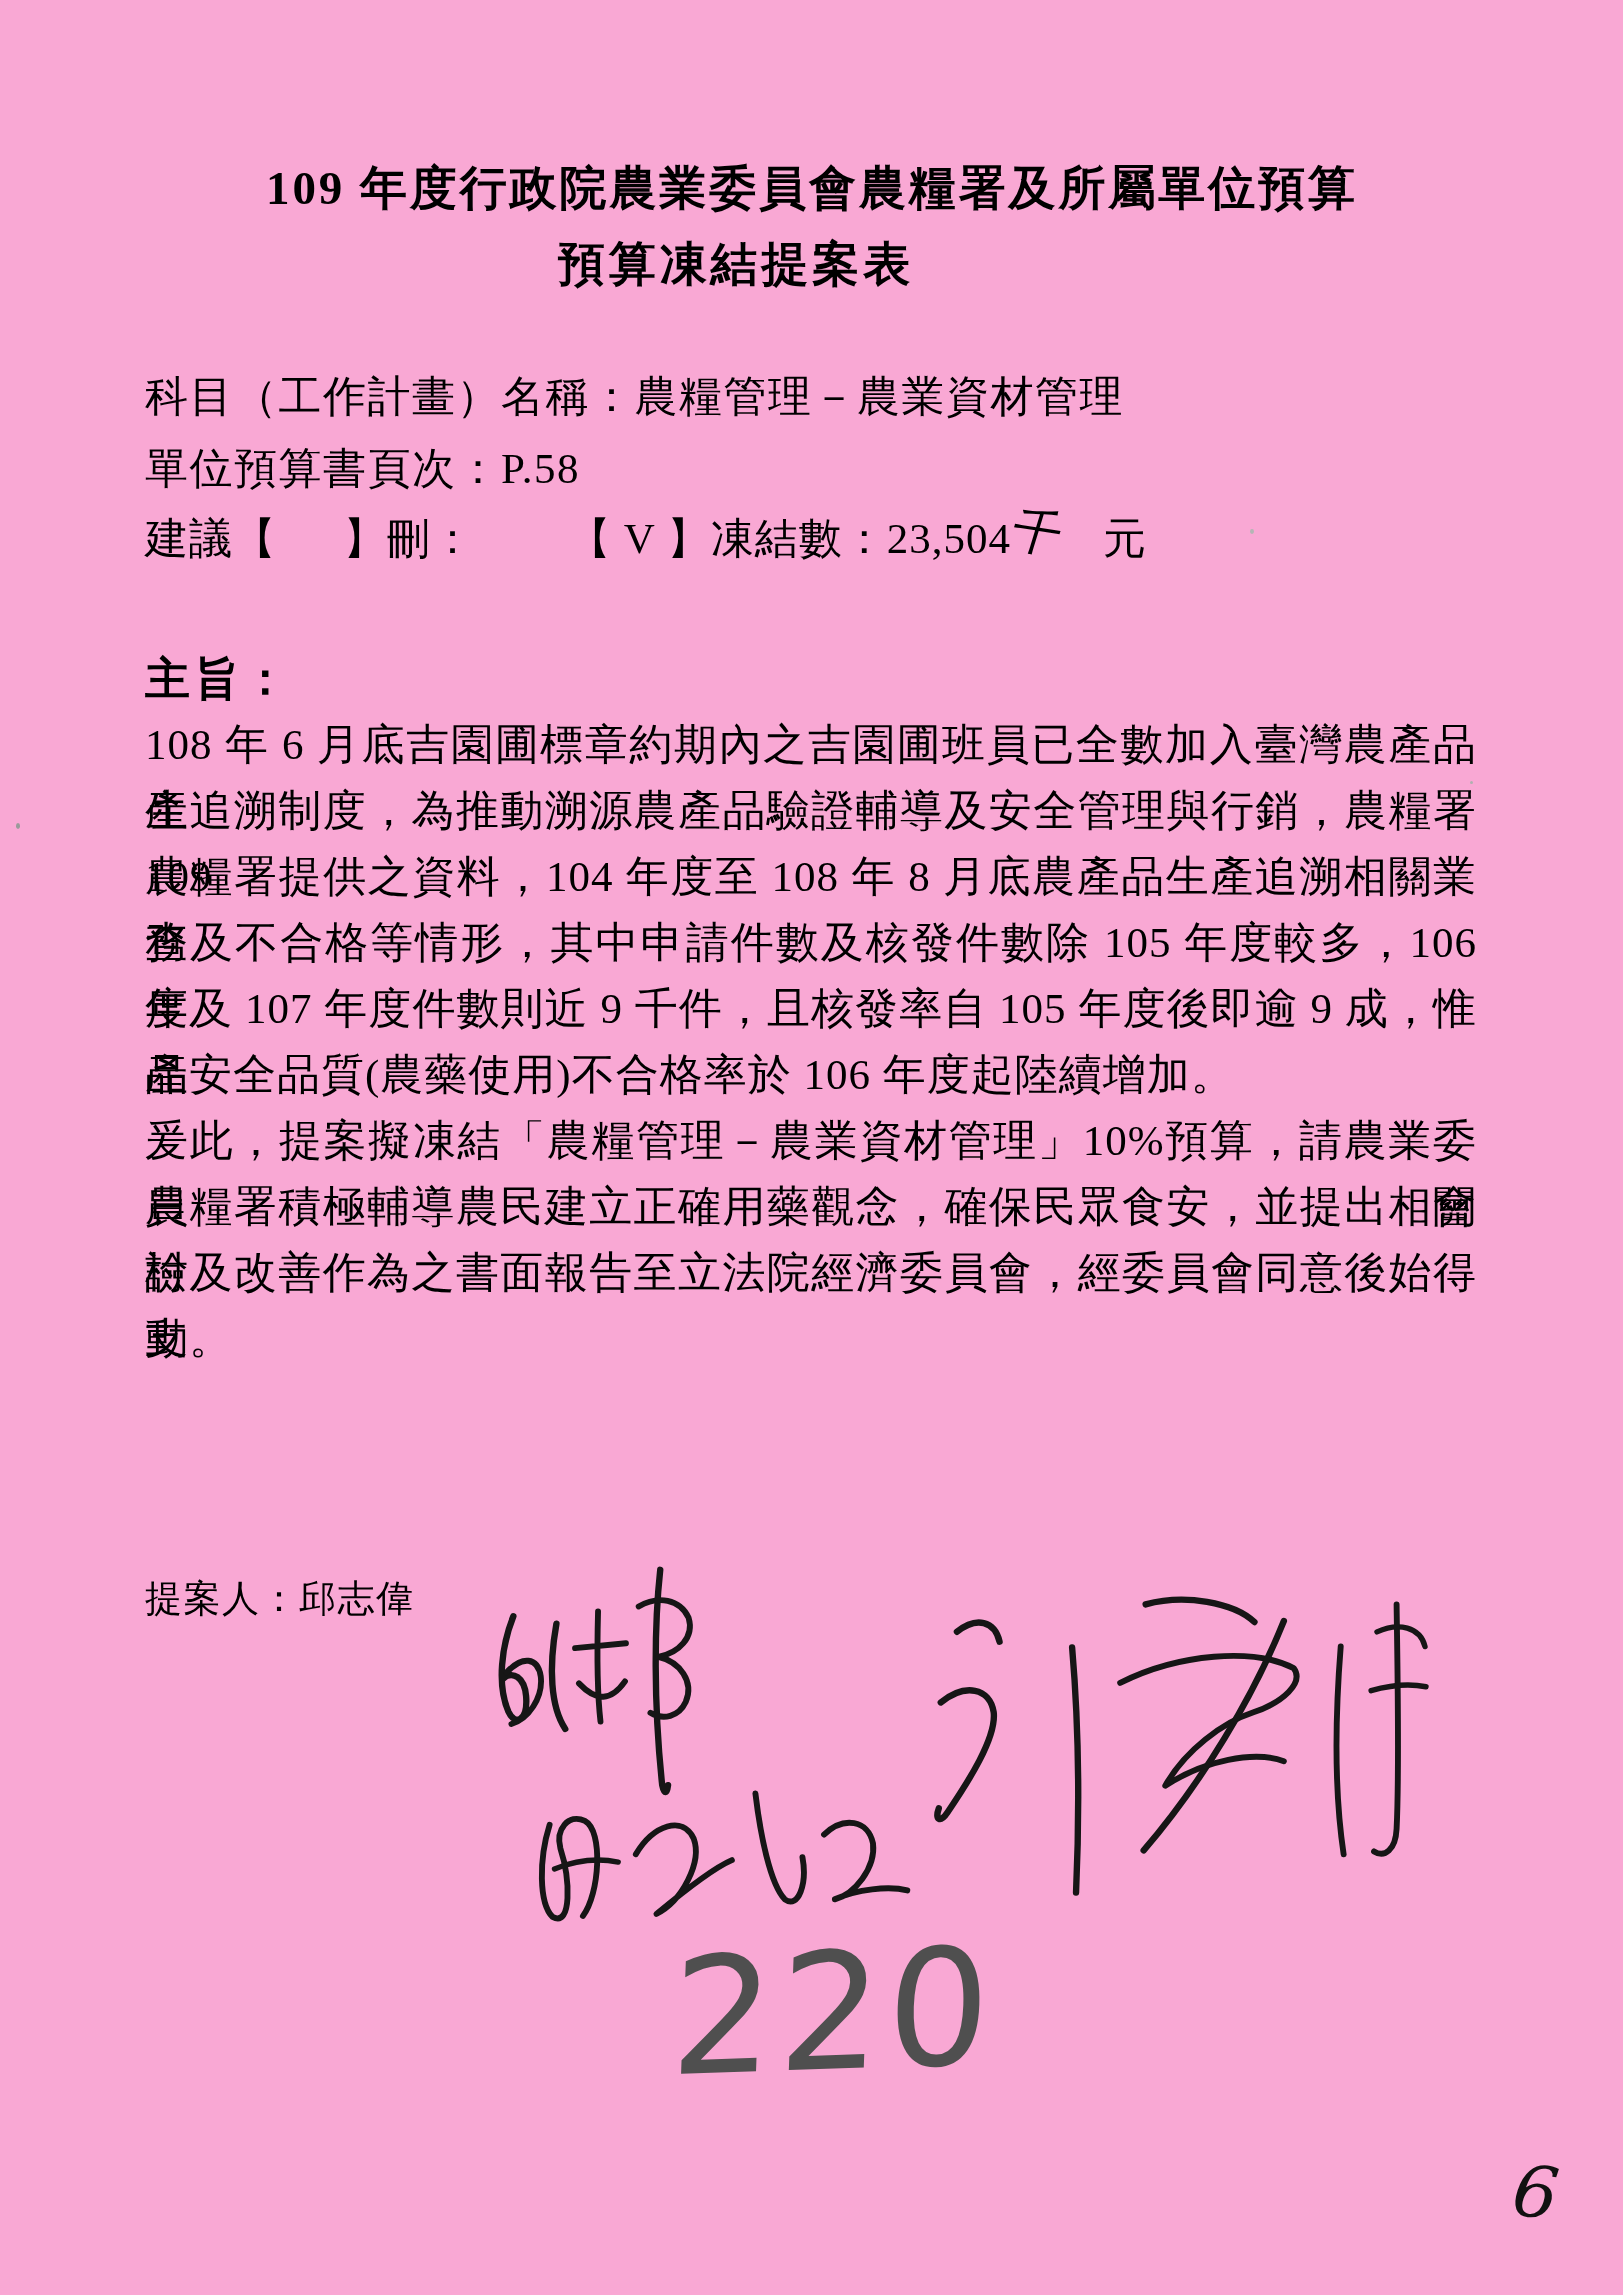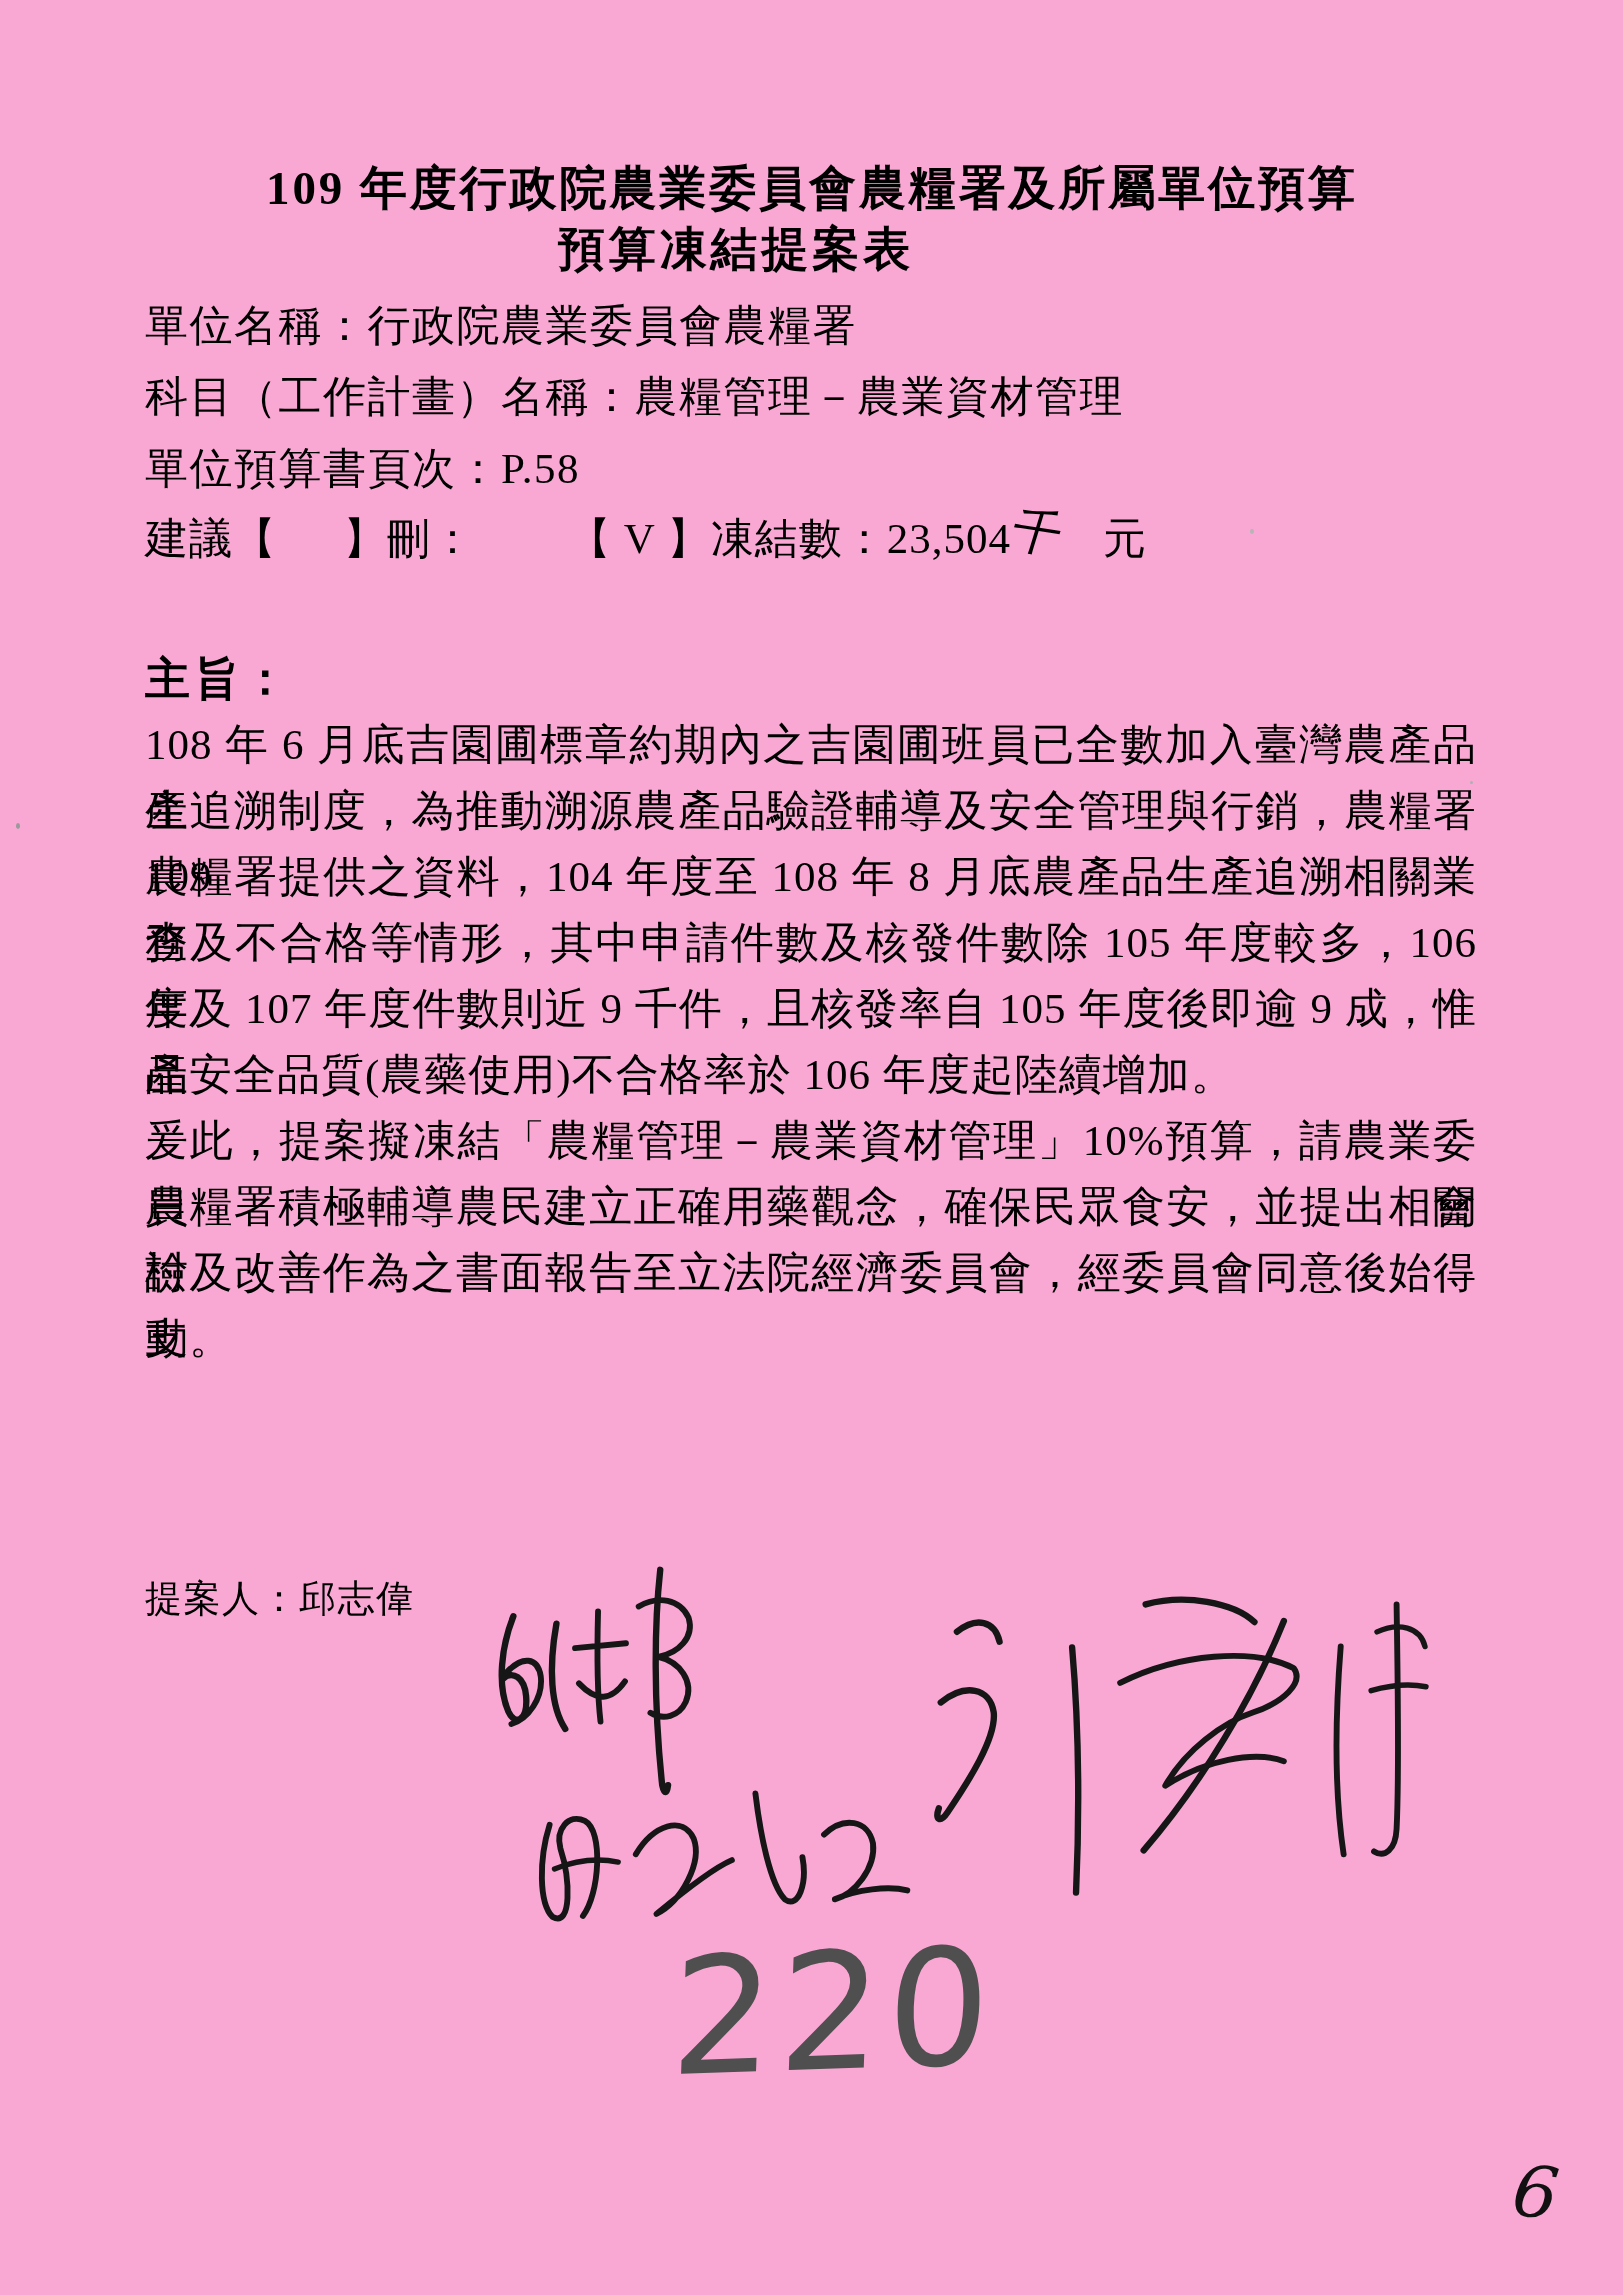--- a/index.html
+++ b/index.html
@@ -11,21 +11,21 @@
     color: #000000;
     font-family: "Liberation Serif", serif;
     overflow: hidden;
   }
   .title-line1 {
     position: absolute; top: 160px; left: 0; width: 1624px;
     text-align: center; font-size: 47px; font-weight: 700;
     letter-spacing: 2.9px; line-height: 56px; white-space: nowrap;
   }
   .title-line2 {
-    position: absolute; top: 221px; left: 0; width: 1472px;
+    position: absolute; top: 236px; left: 0; width: 1472px;
     text-align: center; font-size: 47px; font-weight: 700;
     letter-spacing: 3.9px; line-height: 56px; white-space: nowrap;
   }
   .meta-line {
     position: absolute; left: 145px; font-size: 43px; line-height: 66px;
     letter-spacing: 1.5px; white-space: nowrap;
   }
   .meta-unit   { top: 293px; }
   .meta-subj   { top: 364px; }
   .meta-pageref{ top: 436px; }
@@ -86,21 +86,20 @@
   .speck-c { left: 1250px; top: 529px; width: 3.9px; height: 4.9px; background: #b5b5b5; }
 </style>
 </head>
 <body>
 
 <div class="page">
 
   <div class="title-line1">109 年度行政院農業委員會農糧署及所屬單位預算</div>
   <div class="title-line2">預算凍結提案表</div>
 
-  <div class="meta-line meta-unit">單位名稱：行政院農業委員會農糧署</div>
   <div class="meta-line meta-subj">科目（工作計畫）名稱：農糧管理－農業資材管理</div>
   <div class="meta-line meta-pageref">單位預算書頁次：P.58</div>
 
   <div class="proposal-line">
     <span>建議【</span><span class="gap gap-bracket"></span><span>】刪：</span><span class="gap gap-mid"></span><span>【 V 】</span><span>凍結數：</span><span>23,504</span><span class="hand-unit">千</span><span class="gap gap-unit"></span><span>元</span>
   </div>
 
   <div class="subject-heading">主旨：</div>
 
   <div class="body-block">

